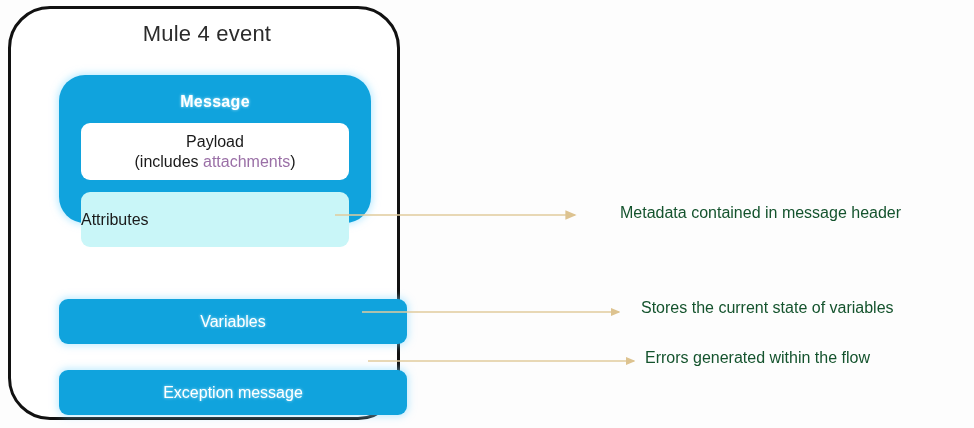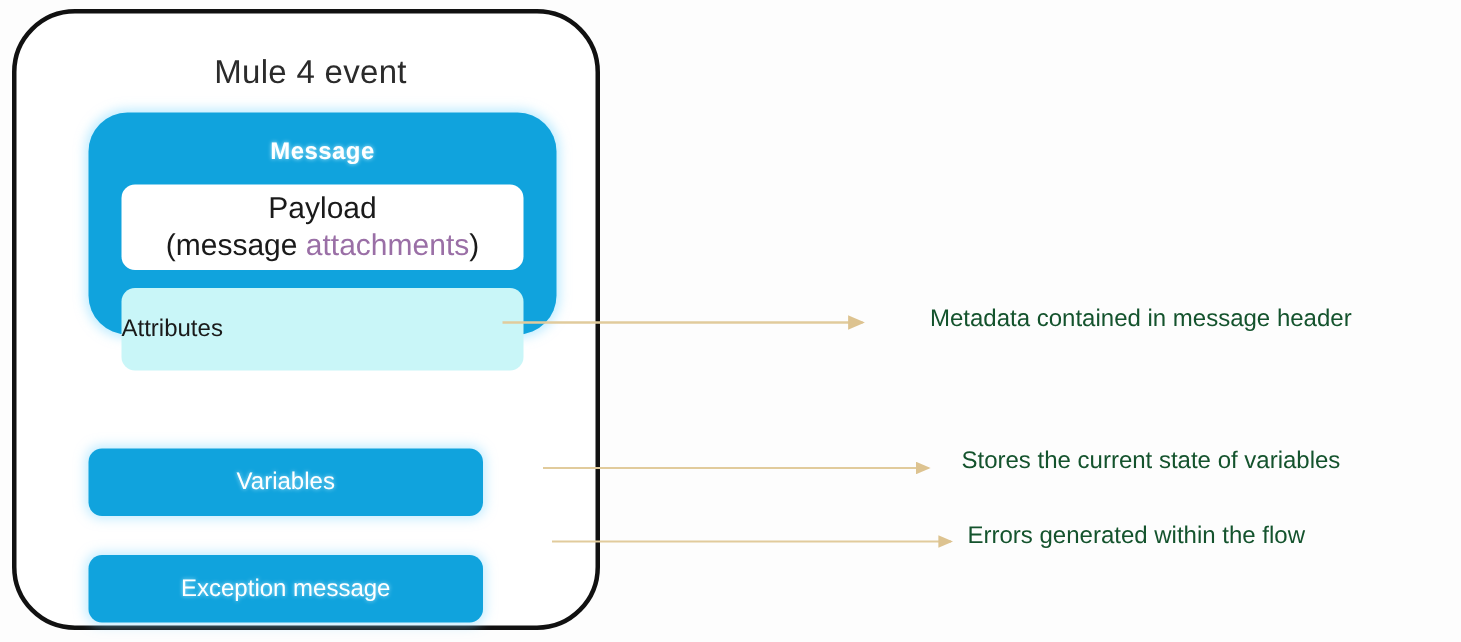--- a/index.html
+++ b/index.html
@@ -25,21 +25,21 @@
     height: 414px;
     border: 3px solid #111111;
     border-radius: 42px;
     background: #ffffff;
     box-sizing: border-box;
   }
 
   .event-title {
     position: absolute;
     left: 8px;
-    top: 26px;
+    top: 12px;
     width: 376px;
     text-align: center;
     font-size: 22px;
     color: #2b2b2b;
     letter-spacing: 0.2px;
   }
 
   
   .message-block {
     position: absolute;
@@ -76,21 +76,21 @@
     background: #ffffff;
     border-radius: 9px;
     box-sizing: border-box;
     display: flex;
     flex-direction: column;
     align-items: center;
     justify-content: center;
     line-height: 1.22;
   }
   .payload-line {
-    font-size: 20px;
+    font-size: 16px;
     color: #1a1a1a;
     text-align: left;
   }
   .payload-accent {
     color: #9a6fa6;
   }
 
   .attributes-box {
     position: absolute;
     left: 22px;
@@ -106,21 +106,21 @@
   }
   .attributes-label {
     font-size: 16px;
     color: #1a1a1a;
   }
 
   
   .bar {
     position: absolute;
     left: 48px;
-    width: 263px;
+    width: 348px;
     height: 45px;
     background: #10a3dd;
     border-radius: 9px;
     display: flex;
     align-items: center;
     justify-content: center;
     box-sizing: border-box;
     box-shadow: 0 0 7px 2px rgba(140, 220, 255, 0.5);
   }
   .bar-variables { top: 290px; }
@@ -159,21 +159,21 @@
 <div id="canvas">
 
   <div class="event-container">
     <div class="event-title">Mule 4 event</div>
 
     <div class="message-block">
       <div class="message-title">Message</div>
 
       <div class="payload-box">
         <div class="payload-line">Payload</div>
-        <div class="payload-line"><span>(message </span><span class="payload-accent">attachments</span><span>)</span></div>
+        <div class="payload-line"><span>(includes </span><span class="payload-accent">attachments</span><span>)</span></div>
       </div>
 
       <div class="attributes-box">
         <span class="attributes-label">Attributes</span>
       </div>
     </div>
 
     <div class="bar bar-variables">
       <span class="bar-label">Variables</span>
     </div>

